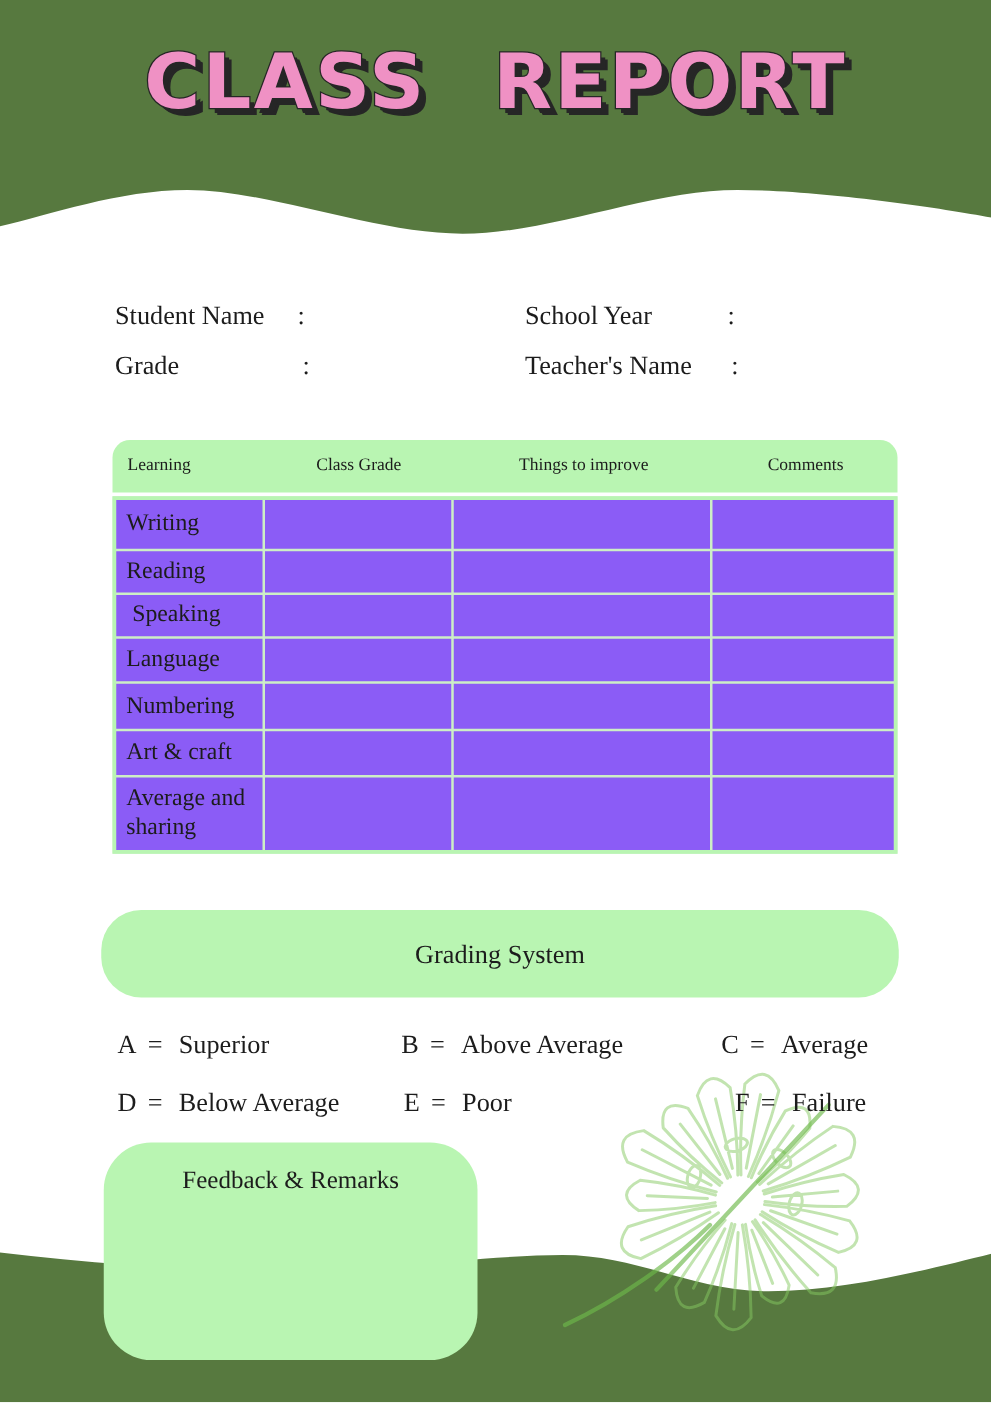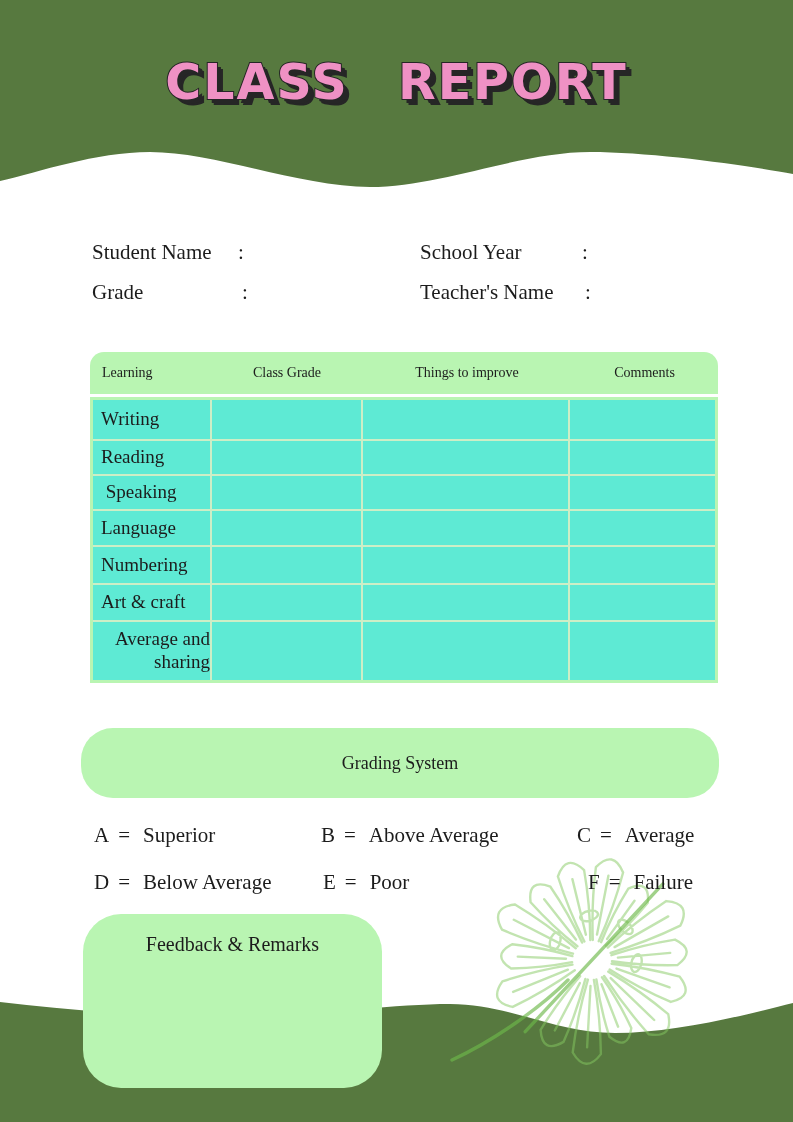--- a/index.html
+++ b/index.html
@@ -6,49 +6,49 @@
   .page{position:relative;width:793px;height:1122px;background:#ffffff;overflow:hidden;
         font-family:"Liberation Serif",serif;color:#1c1c1c;}
   svg{display:block;}
   .layer-decor{position:absolute;left:0;top:0;z-index:1;}
   .layer-leaf{position:absolute;left:440px;top:848px;z-index:2;}
   .fg{position:absolute;inset:0;z-index:3;}
 
   
   .hdr{position:absolute;left:0;top:0;z-index:0;}
   .page-title{position:absolute;left:0;top:30px;width:100%;text-align:center;
-      font-family:"DejaVu Sans",sans-serif;font-weight:bold;font-size:49px;
+      font-family:"DejaVu Sans",sans-serif;font-weight:bold;font-size:61px;
       letter-spacing:2px;word-spacing:30px;color:#ef91c4;
       -webkit-text-stroke:2px #262626;paint-order:stroke;
-      text-shadow:4px 4px 0 #262626,6px 6px 0 #262626;margin-top:24px;}
+      text-shadow:4px 4px 0 #262626,6px 6px 0 #262626;}
 
   
   .info-field{position:absolute;display:flex;font-size:21px;line-height:28px;font-family:Liberation Serif, serif;}
   .info-label{flex:0 0 auto;}
   .info-colon{flex:0 0 auto;}
   .info-value{flex:0 0 auto;width:90px;height:26px;}
 
   
   .report-table{position:absolute;left:90px;top:352px;width:628px;}
   .thead{height:42px;background:#b9f5b2;border-radius:14px 14px 0 0;
          display:grid;grid-template-columns:121px 152px 208px 147px;align-items:center;
          font-size:14px;}
   .thead .col{text-align:center;}
   .thead .col.first{text-align:left;padding-left:12px;}
   .tbody{margin-top:3px;border:3px solid #b9f5b2;background:#cdeec6;
          display:grid;grid-template-columns:117px 149px 205px 145px;
          grid-template-rows:39px 33px 33px 34px 36px 35px 58px;gap:2px;}
-  .tbody>div{background:#5eead4;text-align:right;}
+  .tbody>div{background:#8b5cf6;}
   .row-label{display:flex;align-items:center;padding-left:8px;font-size:19px;
              line-height:1.2;white-space:pre-wrap;}
 
   
   .grading-banner{position:absolute;left:81px;top:728px;width:638px;height:70px;
       background:#b9f5b2;border-radius:32px;display:flex;align-items:center;justify-content:center;
-      font-size:18px;}
+      font-size:21px;}
   .grade-entry{position:absolute;display:flex;align-items:baseline;font-size:21px;}
   .grade-entry .eq{margin:0 13px 0 9px;}
 
   
   .feedback-box{position:absolute;left:83px;top:914px;width:299px;height:174px;
       background:#b9f5b2;border-radius:38px;display:flex;flex-direction:column;}
   .feedback-title{text-align:center;padding-top:19px;font-size:20px;}
   .feedback-content{flex:1;}
 
   

